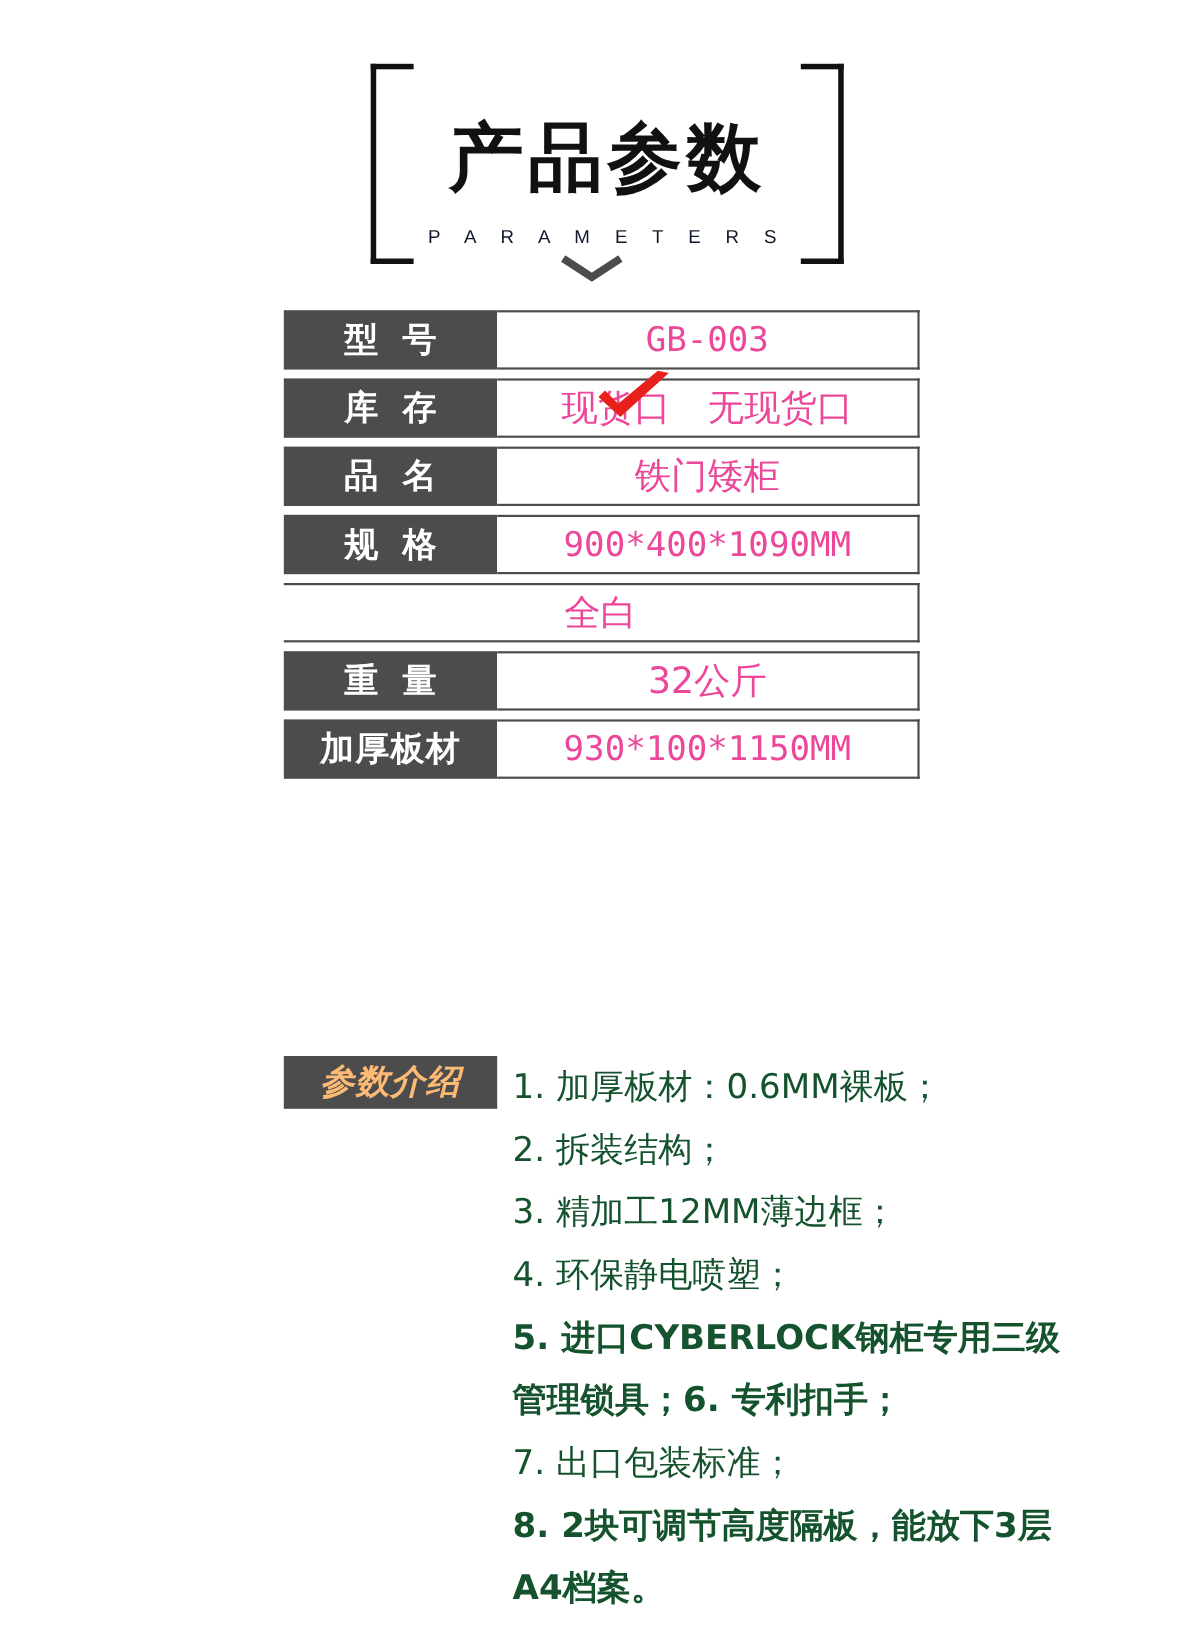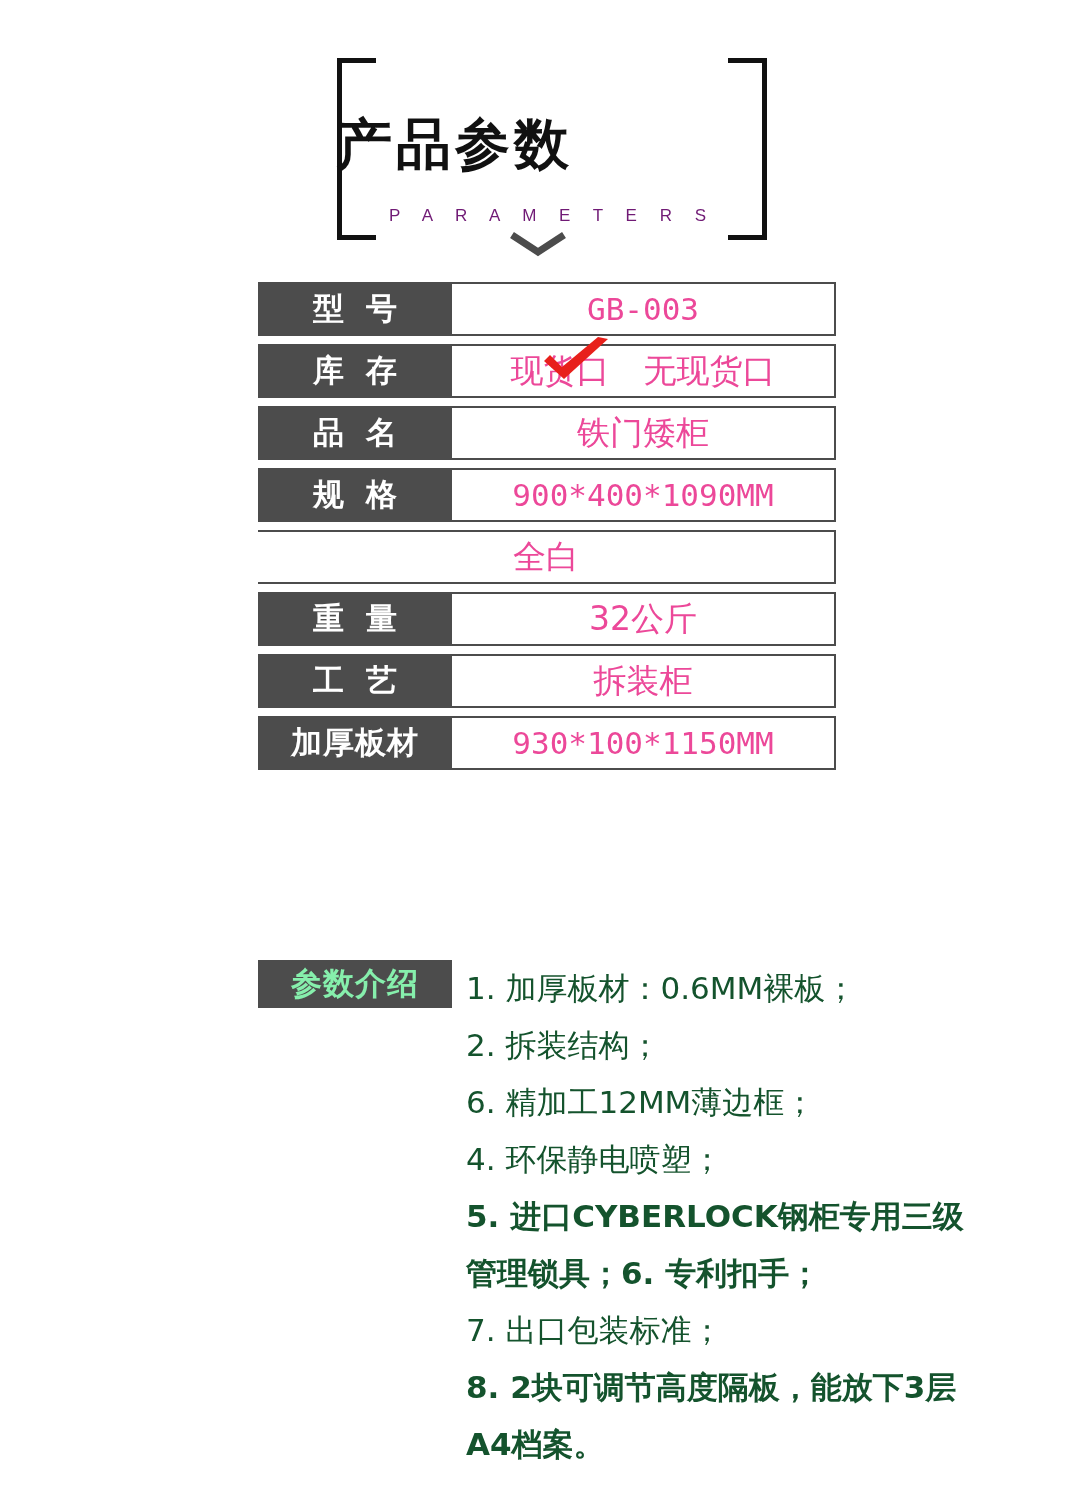--- a/index.html
+++ b/index.html
@@ -44,35 +44,36 @@
   }
   .bracket-right {
     right: 0;
     border-right: 5px solid #111;
   }
   .title-cn {
     position: absolute;
     left: 0;
     top: 0;
     width: 430px;
+    text-align: center;
     line-height: 172px;
-    font-size: 55px;
+    font-size: 68px;
     font-weight: bold;
     letter-spacing: 4px;
     color: #111;
   }
   .title-en {
     position: absolute;
     left: 337px;
     top: 206px;
     width: 430px;
     text-align: center;
     font-size: 17px;
     letter-spacing: 9px;
-    color: #701a75;
+    color: #0f172a;
     font-family: "Liberation Sans", sans-serif;
   }
   .chevron {
     position: absolute;
     left: 508px;
     top: 232px;
     width: 60px;
     height: 26px;
   }
   .chevron svg { display: block; }
@@ -151,28 +152,29 @@
     top: 960px;
     width: 700px;
     display: flex;
     align-items: flex-start;
   }
   .intro-label {
     width: 194px;
     height: 48px;
     box-sizing: border-box;
     background: #4c4c4c;
-    color: #86efac;
+    color: #fdba74;
     font-size: 31px;
     font-weight: bold;
     display: flex;
     align-items: center;
     justify-content: center;
     flex: none;
     letter-spacing: 1px;
+    font-style: italic;
   }
   .intro-list {
     margin: 0;
     padding: 0 0 0 14px;
     list-style: none;
     flex: 1;
   }
   .intro-list li {
     font-size: 31px;
     line-height: 57px;
@@ -236,37 +238,33 @@
 
   <div class="spec-row">
     <div class="spec-value">全白</div>
   </div>
 
   <div class="spec-row">
     <div class="spec-label spread">重量</div>
     <div class="spec-value">32公斤</div>
   </div>
 
-  <div class="spec-row">
-    <div class="spec-label spread">工艺</div>
-    <div class="spec-value">拆装柜</div>
-  </div>
 
   <div class="spec-row">
     <div class="spec-label">加厚板材</div>
     <div class="spec-value mono">930*100*1150MM</div>
   </div>
 
 
 </div>
 
 <div class="intro-block">
   <div class="intro-label">参数介绍</div>
   <ul class="intro-list">
     <li>1. 加厚板材：0.6MM裸板；</li>
     <li>2. 拆装结构；</li>
-    <li>6. 精加工12MM薄边框；</li>
+    <li>3. 精加工12MM薄边框；</li>
     <li>4. 环保静电喷塑；</li>
     <li class="wide">5. 进口CYBERLOCK钢柜专用三级管理锁具；6. 专利扣手；</li>
     <li>7. 出口包装标准；</li>
     <li class="wide">8. 2块可调节高度隔板，能放下3层A4档案。</li>
   </ul>
 </div>
 
 </body></html>

